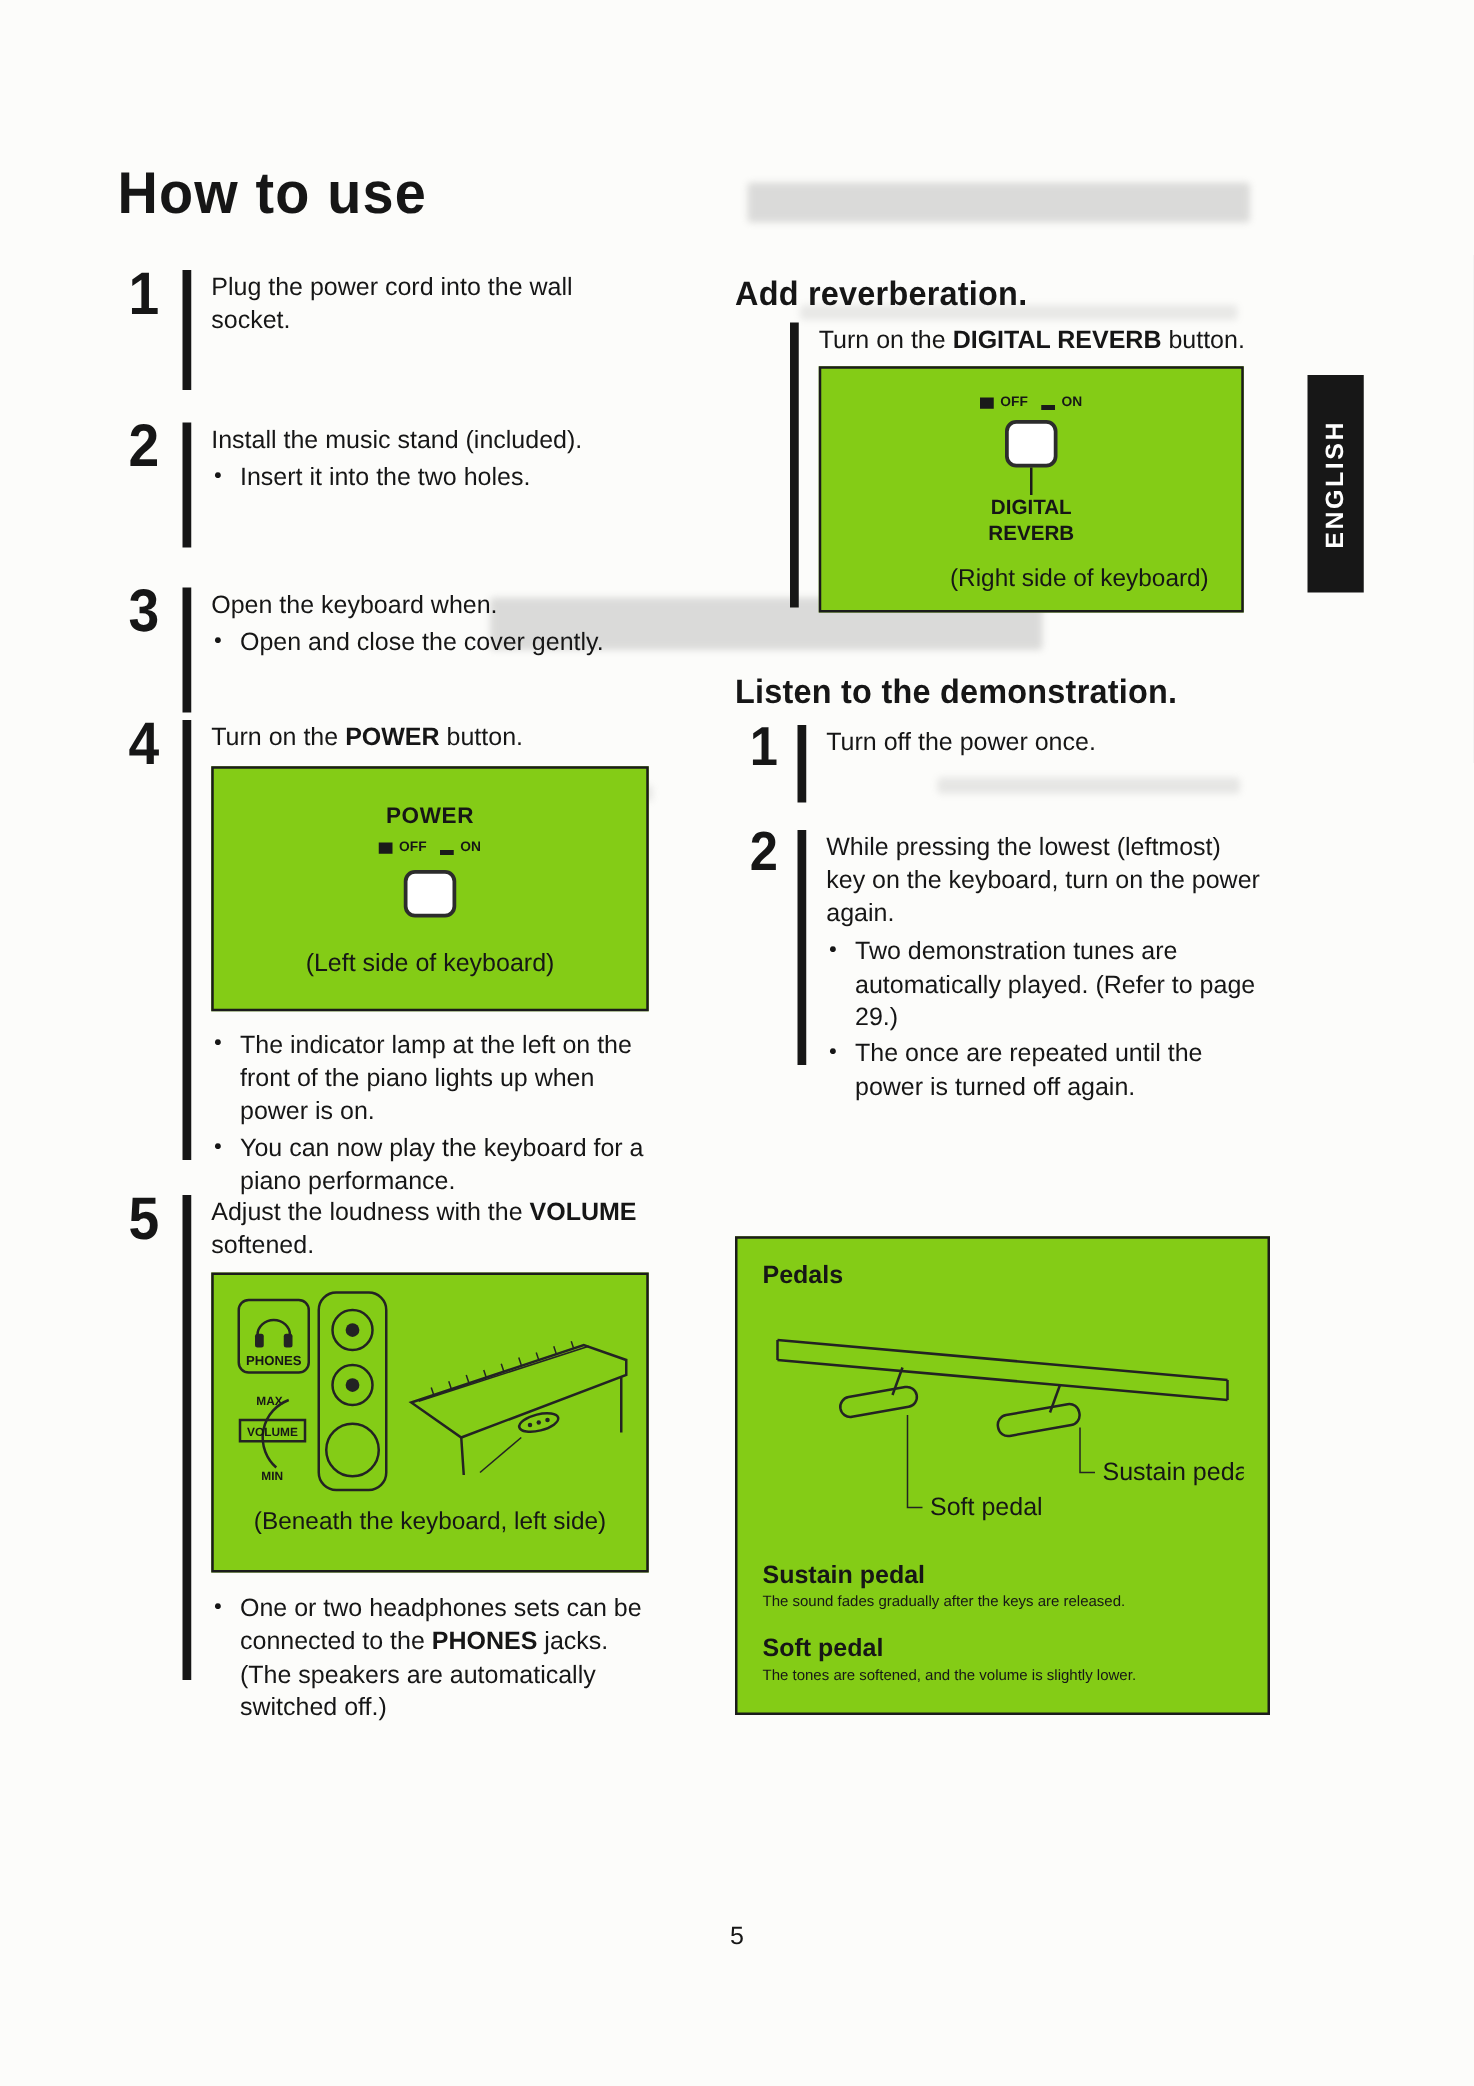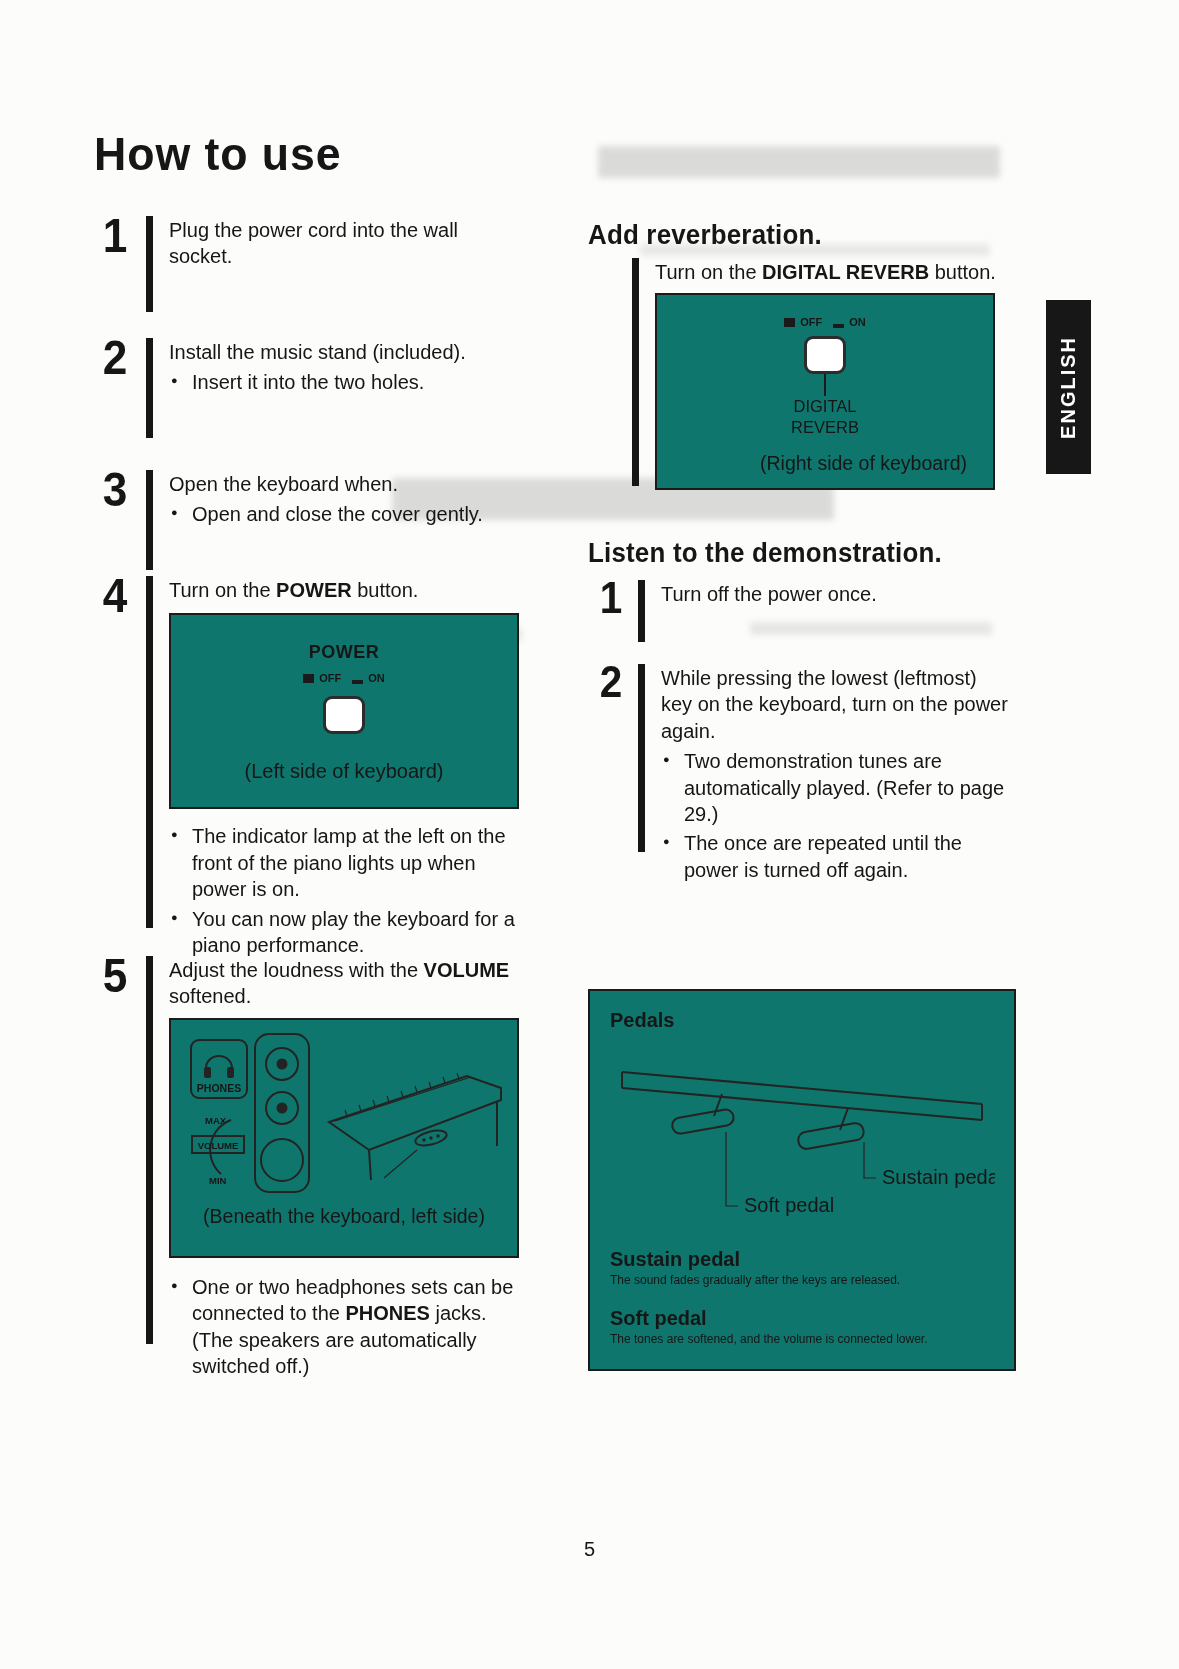--- a/index.html
+++ b/index.html
@@ -36,33 +36,33 @@
   .step.nonum > .step-bar { margin-left:0; }
   .step-body { font-size:20px; line-height:1.32; padding-top:5px; }
   .b { font-weight:bold; }
   ul.bullets { list-style:none; margin-top:4px; }
   ul.bullets li { position:relative; padding-left:23px; margin-top:3px; font-size:20px; line-height:1.32; }
   ul.bullets li::before { content:"●"; position:absolute; left:2px; top:4px; font-size:11px; }
   .sec-heading {
     position:absolute; font-size:27px; font-weight:800; letter-spacing:.2px;
     transform:scaleX(.96); transform-origin:left center;
   }
-  .diagram-box { border:2.5px solid #1b1b1b; background:#0f766e; }
+  .diagram-box { border:2.5px solid #1b1b1b; background:#84cc16; }
   
   .power-box { width:350px; height:196px; margin-top:10px; padding-top:26px; text-align:center; }
   .pb-label { font-weight:800; font-size:18px; letter-spacing:.5px; }
   .sw-row { display:flex; justify-content:center; align-items:center; gap:3px; font-size:11px; font-weight:700; margin-top:6px; }
   .sw-ic { display:inline-block; width:11px; height:9px; background:#1a1a1a; margin-right:2px; }
   .sw-ic.light { height:4px; align-self:flex-end; margin-bottom:2px; margin-left:8px; }
   .round-btn { width:42px; height:38px; border:3px solid #2c2c2c; border-radius:9px; margin:10px auto 0; background:#fff; }
   .pb-caption { font-size:20px; margin-top:24px; }
   
   .reverb-box { width:340px; height:197px; margin-top:8px; padding-top:14px; text-align:center; }
   .stem { width:2.5px; height:22px; background:#1b1b1b; margin:0 auto; }
-  .rb-label { font-size:16.5px; font-weight:400; line-height:1.25; }
+  .rb-label { font-size:16.5px; font-weight:700; line-height:1.25; }
   .rb-caption { font-size:19.5px; text-align:right; padding-right:26px; margin-top:14px; }
   
   .volume-box { width:350px; height:240px; margin-top:8px; padding-top:6px; text-align:center; }
   .vb-caption { font-size:19.5px; margin-top:0px; }
   svg .ln { fill:none; stroke:#232323; stroke-width:2; }
   svg .lnt { fill:none; stroke:#232323; stroke-width:1.2; }
   svg .fl { fill:#232323; stroke:none; }
   svg text { font-family:"Liberation Sans", sans-serif; fill:#161616; }
   svg .t10 { font-size:10.5px; font-weight:bold; }
   svg .t9 { font-size:9.5px; font-weight:bold; }
@@ -259,18 +259,18 @@
 
       <path d="M254 104 L254 140 L266 140" class="lnt" stroke-width="1.6"></path>
       <path d="M116 94 L116 168 L128 168" class="lnt" stroke-width="1.6"></path>
       <text x="272" y="146" class="lab">Sustain pedal</text>
       <text x="134" y="174" class="lab">Soft pedal</text>
     </svg>
 
     <p class="pd-h">Sustain pedal</p>
     <p class="pd-t">The sound fades gradually after the keys are released.</p>
     <p class="pd-h" style="margin-top:18px">Soft pedal</p>
-    <p class="pd-t">The tones are softened, and the volume is connected lower.</p>
+    <p class="pd-t">The tones are softened, and the volume is slightly lower.</p>
   </div>
 
   <div class="page-num">5</div>
 
 </div>
 
 </body></html>

